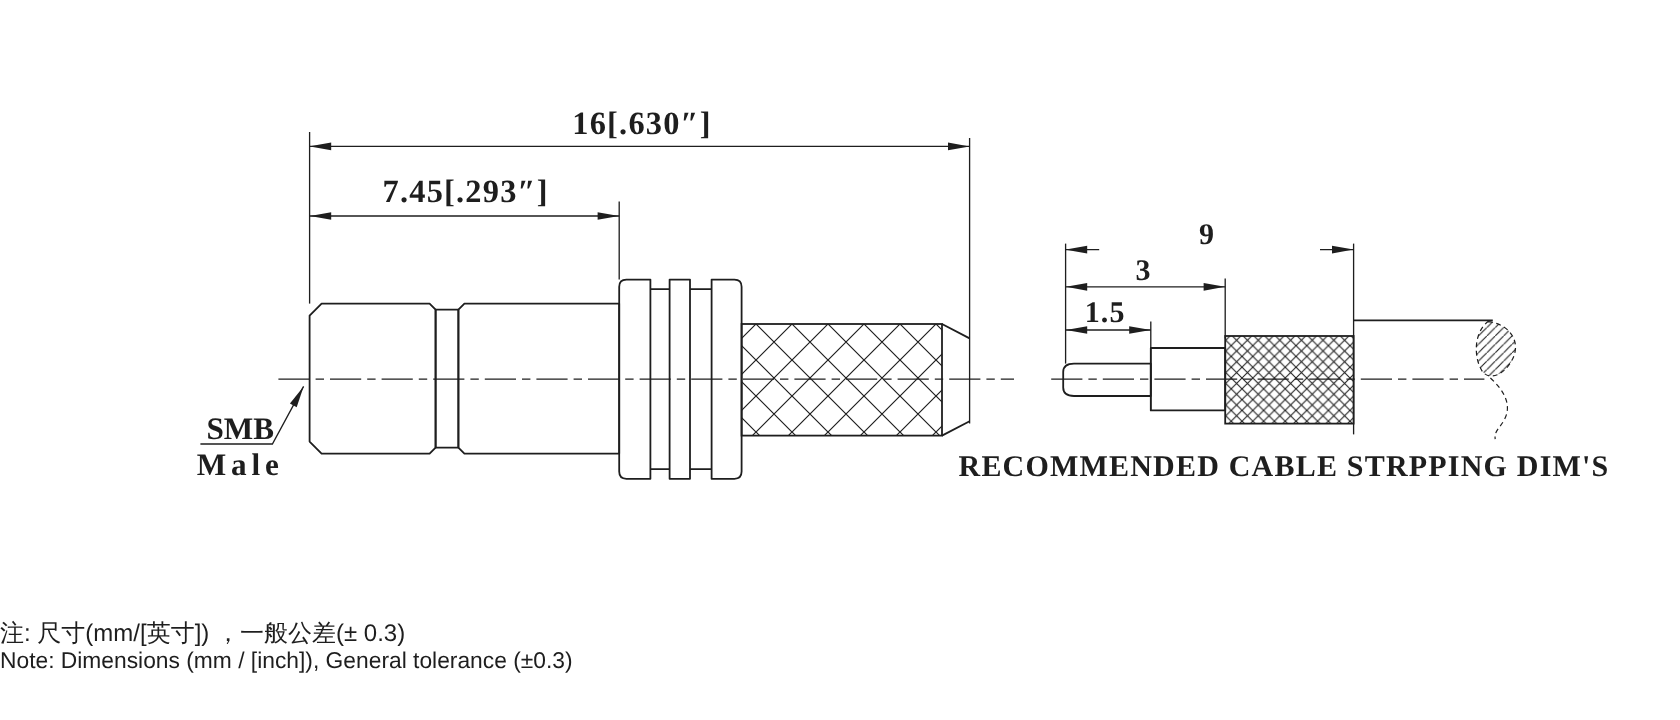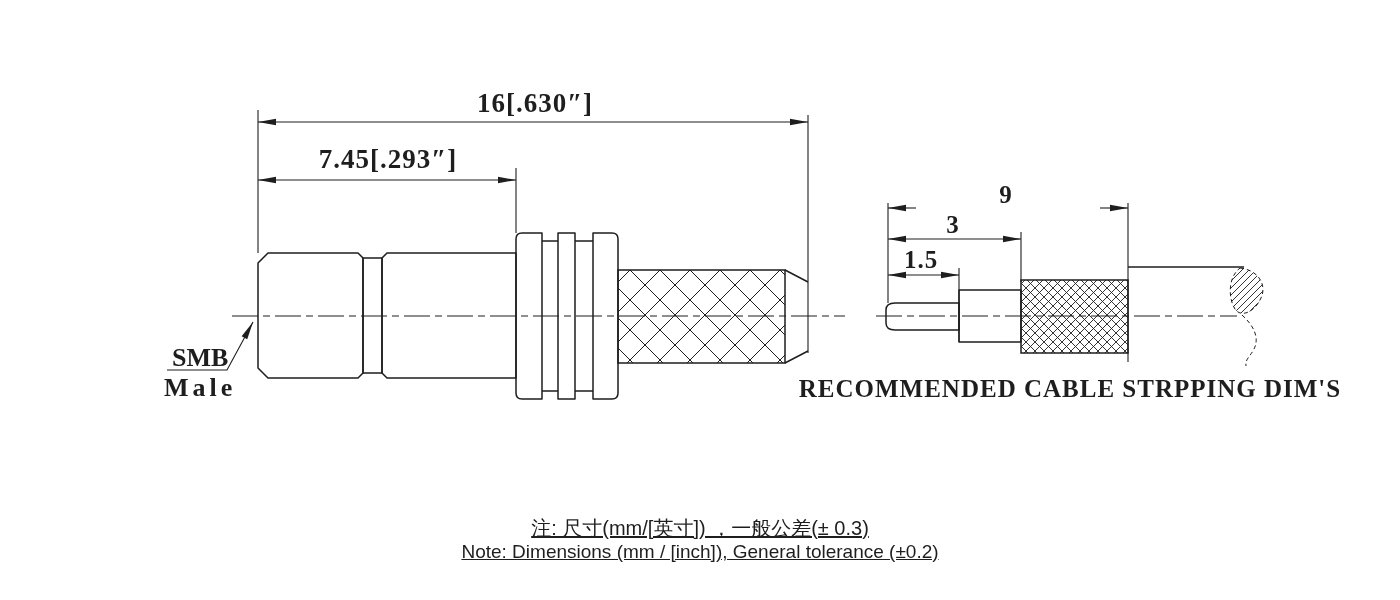--- a/index.html
+++ b/index.html
@@ -7,22 +7,22 @@
   .drawing-svg{position:absolute;left:0;top:0;}
   text{font-family:"Liberation Serif","DejaVu Serif",serif;fill:#1e1e1e;}
   .dimtext{font-size:27px;font-weight:bold;letter-spacing:1px;}
   .dimtext-sm{font-size:25px;font-weight:bold;letter-spacing:1px;}
   .partlabel{font-size:26px;font-weight:bold;}
   .caption{font-size:25px;font-weight:bold;letter-spacing:1px;}
   .outline{stroke:#1e1e1e;stroke-width:1.5;fill:none;stroke-linejoin:round;}
   .thin{stroke:#1e1e1e;stroke-width:1.1;fill:none;}
   .centerline{stroke:#1e1e1e;stroke-width:1;fill:none;stroke-dasharray:26 5 7 5;}
   .breakline{stroke:#1e1e1e;stroke-width:1;fill:none;stroke-dasharray:4 3;}
-  .notes{position:absolute;left:0;top:516px;width:100%;text-align:center;
-         font-family:"Liberation Sans","DejaVu Sans",sans-serif;color:#1e1e1e;text-decoration:underline;}
+  .notes{position:absolute;left:0;top:516px;width:100%;
+         font-family:"Liberation Sans","DejaVu Sans",sans-serif;color:#1e1e1e;}
   .note-zh{font-size:20px;line-height:24px;}
   .note-en{font-size:19px;line-height:24px;}
 </style>
 </head>
 <body>
 
 <svg class="drawing-svg" width="1400" height="600" viewBox="0 0 1400 600">
   <defs>
     <marker id="arrow" viewBox="0 0 20 8" refX="20" refY="4" markerWidth="20" markerHeight="8" markerUnits="userSpaceOnUse" orient="auto-start-reverse">
       <path d="M20,4 L2,0.8 L2,7.2 Z" fill="#1e1e1e"></path>
@@ -97,14 +97,14 @@
     <path class="outline" d="M1128,267 H1244"></path>
     <path d="M1240,268 C1259,270 1268,286 1260,300 C1254,312 1241,318 1235,309 C1228,298 1228,277 1240,268 Z" fill="url(#blobhatch)" stroke="#1e1e1e" stroke-width="1" stroke-dasharray="4 3"></path>
     <path class="breakline" d="M1242,315 C1253,325 1260,337 1254,349 C1250,357 1245,359 1246,366"></path>
 
     <text class="caption" x="1070" y="397" text-anchor="middle">RECOMMENDED CABLE STRPPING DIM'S</text>
   </g>
 </svg>
 
 <div class="notes">
   <div class="note-zh">注: 尺寸(mm/[英寸]) ，一般公差(± 0.3)</div>
-  <div class="note-en">Note: Dimensions (mm / [inch]), General tolerance (±0.2)</div>
+  <div class="note-en">Note: Dimensions (mm / [inch]), General tolerance (±0.3)</div>
 </div>
 
 </body></html>

